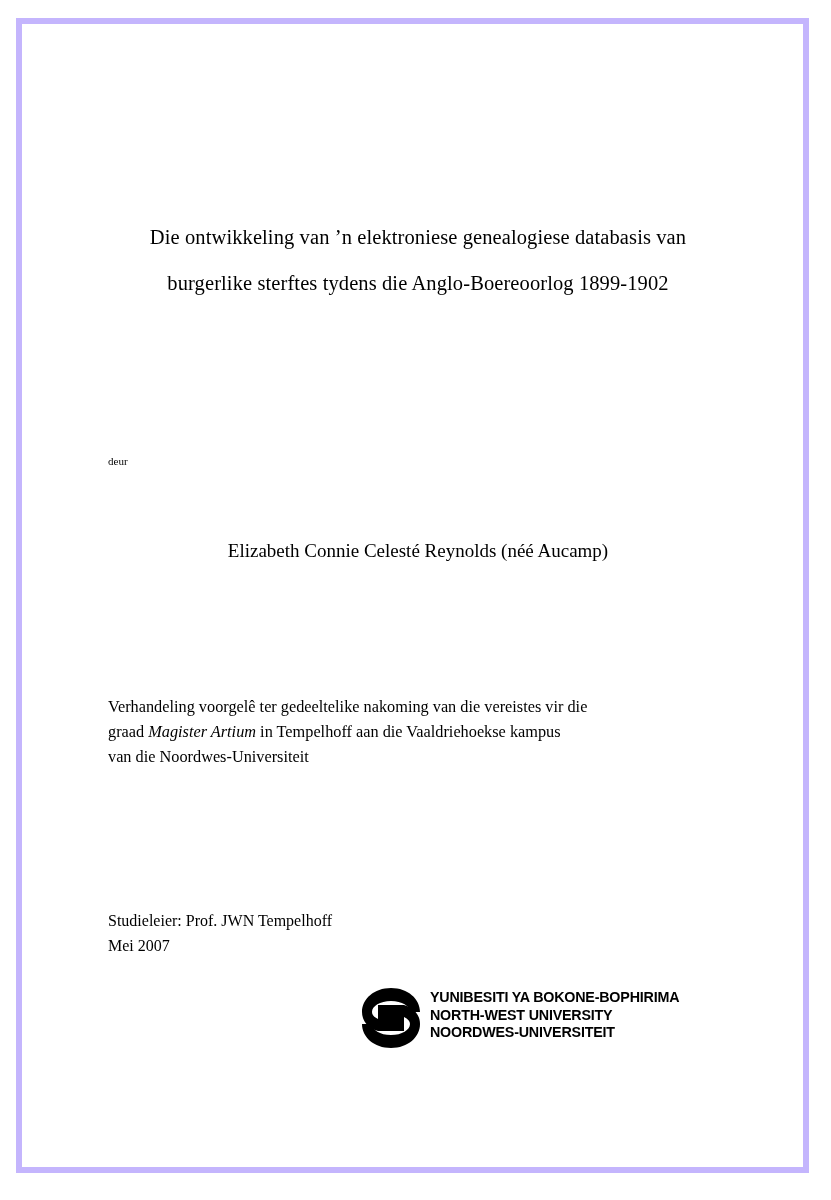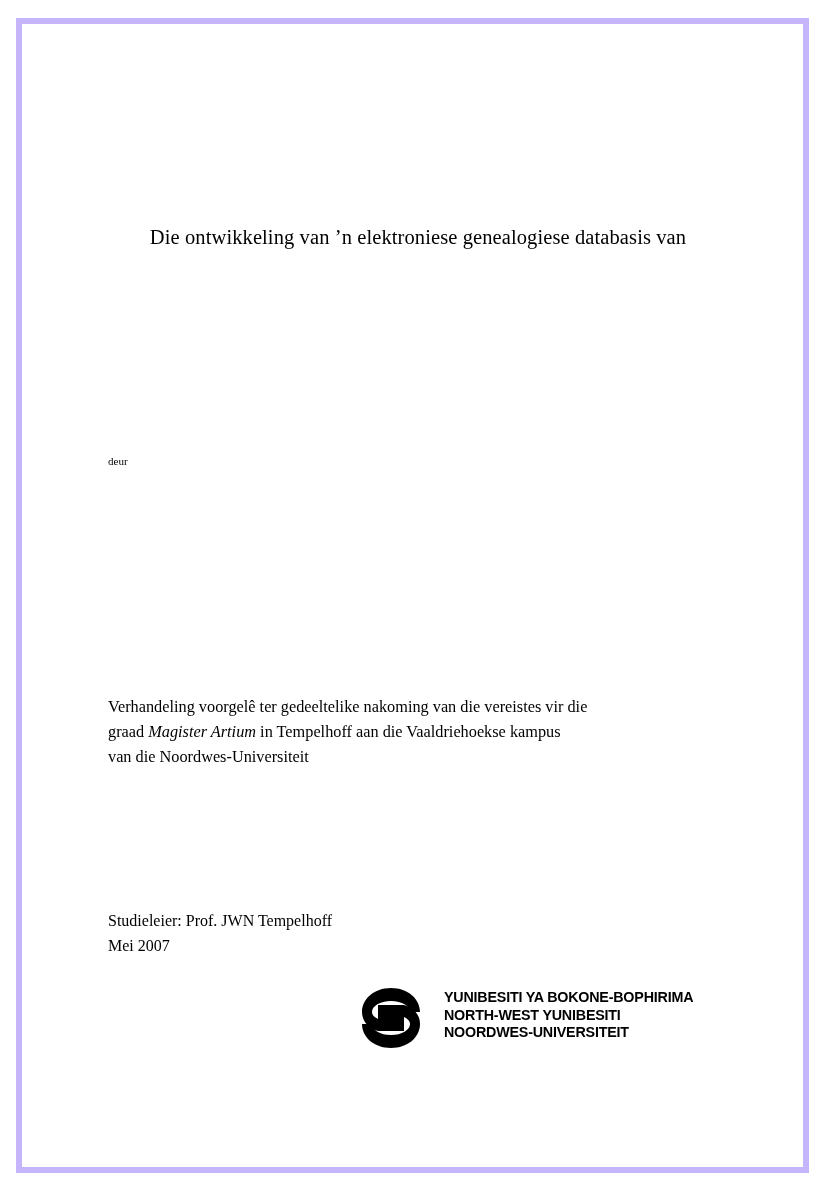--- a/index.html
+++ b/index.html
@@ -102,57 +102,58 @@
   .logo-text {
     position: absolute;
     left: 172px;
     top: 10px;
     font-family: "Liberation Sans", sans-serif;
     font-size: 14.3px;
     line-height: 17.5px;
     font-weight: 700;
     letter-spacing: -0.2px;
     white-space: nowrap;
-    margin-left: 14px;
   }
   .logo-text span {
     display: block;
   }
 </style>
 </head>
 <body>
 
 <div class="page">
   <div class="content">
 
     <div class="title">
       <span class="title-line">Die ontwikkeling van ’n elektroniese genealogiese databasis van</span>
+      <span class="title-line">burgerlike sterftes tydens die Anglo-Boereoorlog 1899-1902</span>
     </div>
 
     <div class="deur">deur</div>
 
+    <div class="author">Elizabeth Connie Celesté Reynolds (néé Aucamp)</div>
 
     <div class="statement">
       <div class="just">Verhandeling voorgelê ter gedeeltelike nakoming van die vereistes vir die</div>
       <div><span>graad </span><i>Magister Artium</i><span> in Tempelhoff aan die Vaaldriehoekse kampus</span></div>
       <div>van die Noordwes-Universiteit</div>
     </div>
 
     <div class="supervisor">
       <div>Studieleier: Prof. JWN Tempelhoff</div>
       <div>Mei 2007</div>
     </div>
 
     <div class="logo-wrap">
       <svg class="logo-mark" viewBox="0 0 66 66">
         <path d="M33 3 C16 3 4 14 4 27 C4 36 10 43 20 46 L20 34 C16 32 14 30 14 27 C14 21 22 16 33 16 C44 16 52 21 52 27 L62 27 C62 14 50 3 33 3 Z" fill="#000000"></path>
         <path d="M33 63 C50 63 62 52 62 39 C62 30 56 23 46 20 L46 32 C50 34 52 36 52 39 C52 45 44 50 33 50 C22 50 14 45 14 39 L4 39 C4 52 16 63 33 63 Z" fill="#000000"></path>
         <rect x="20" y="20" width="26" height="26" fill="#000000"></rect>
       </svg>
       <div class="logo-text">
         <span>YUNIBESITI YA BOKONE-BOPHIRIMA</span>
-        <span>NORTH-WEST YUNIBESITI</span>
+        <span>NORTH-WEST UNIVERSITY</span>
         <span>NOORDWES-UNIVERSITEIT</span>
       </div>
     </div>
 
   </div>
 </div>
 
 </body></html>

